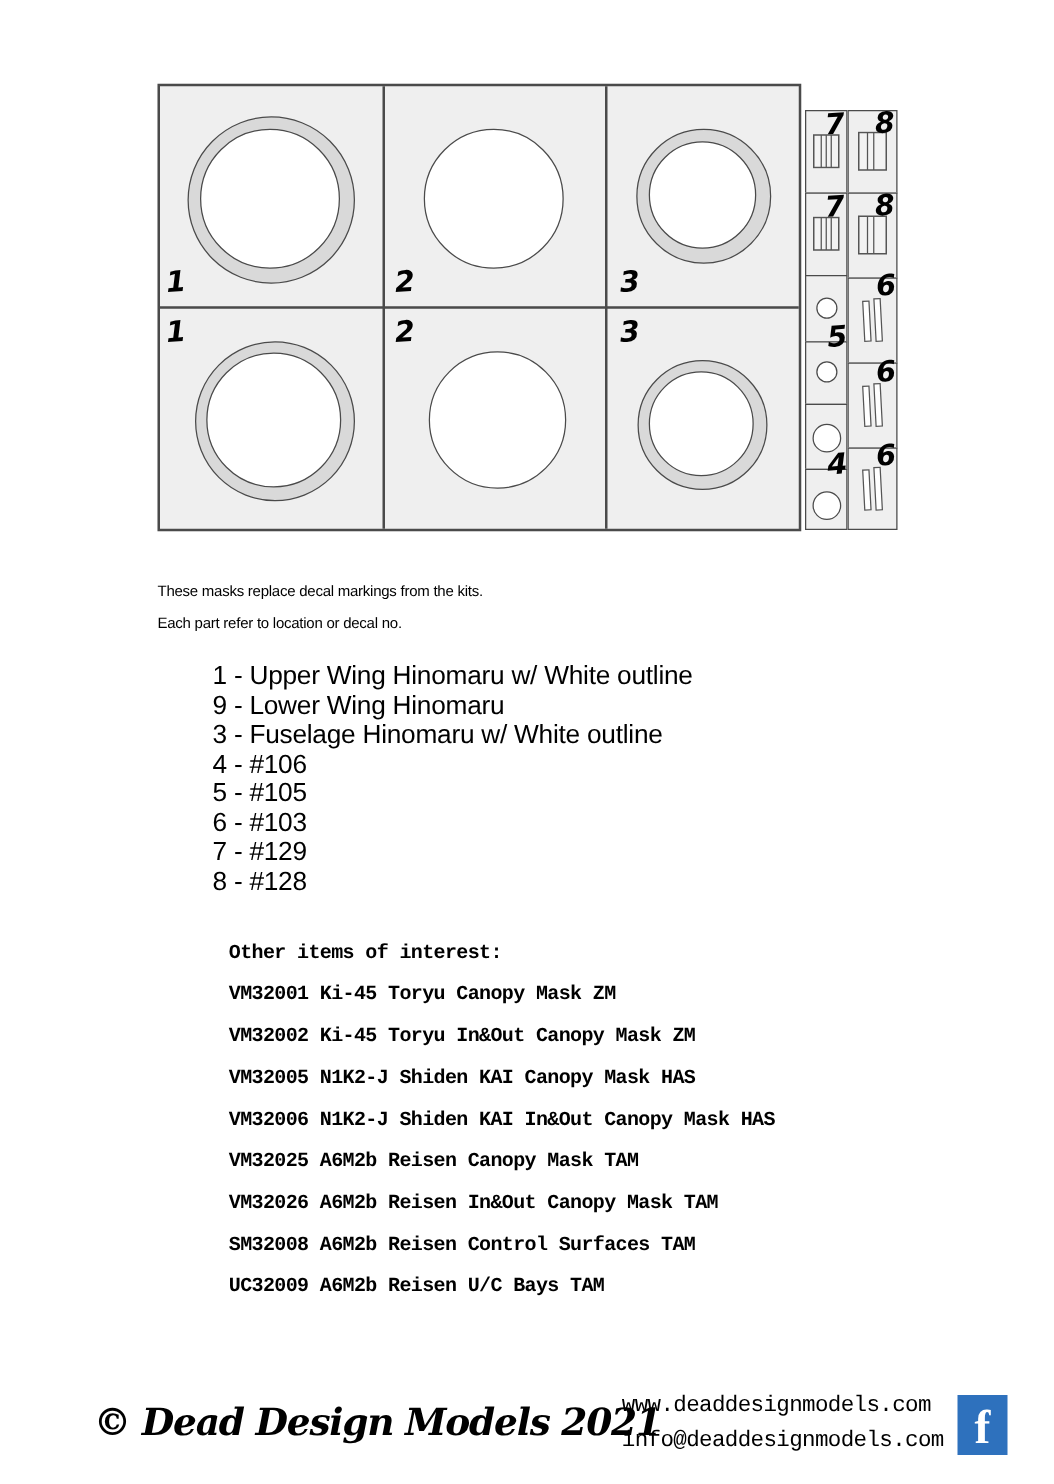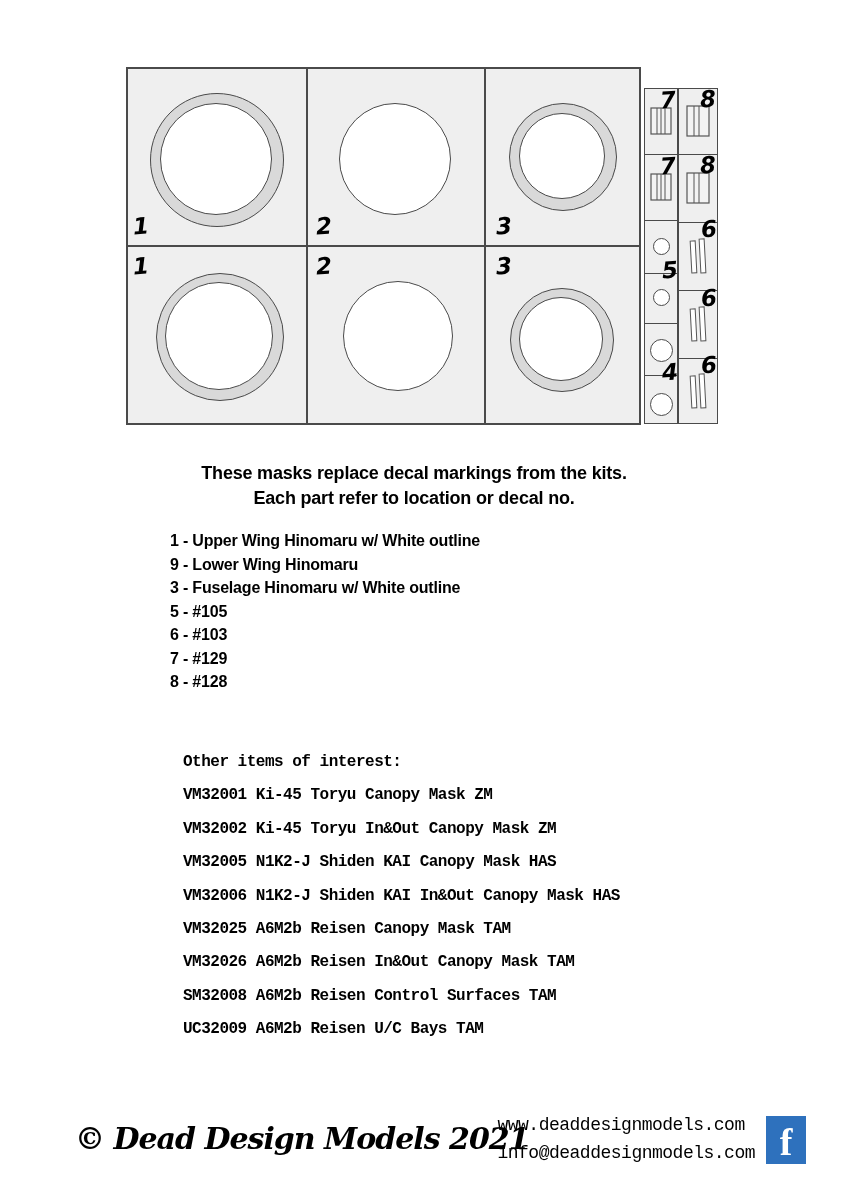--- a/index.html
+++ b/index.html
@@ -20,24 +20,24 @@
         transform:rotate(-4deg);line-height:1;}
   .grid-num{position:absolute;font-size:23px;}
   .side-num{position:absolute;font-size:23px;z-index:3;}
 
   .scol{position:absolute;}
   .scell{position:absolute;box-sizing:border-box;background:#efefef;border:1.5px solid #4a4a4a;}
   .sicon{position:absolute;line-height:0;}
   .sdot{position:absolute;border-radius:50%;background:#fff;border:1px solid #4a4a4a;}
 
   
-  .intro{position:absolute;left:126px;top:461px;width:576px;text-align:center;
-         font-size:18px;line-height:25px;font-weight:bold;letter-spacing:-0.2px;}
-  .legend{position:absolute;left:170px;top:529px;font-size:16px;line-height:23.5px;
-          font-weight:bold;letter-spacing:-0.2px;}
+  .intro{position:absolute;left:126px;top:461px;width:576px;
+         font-size:12px;line-height:25px;font-weight:normal;letter-spacing:-0.2px;}
+  .legend{position:absolute;left:170px;top:529px;font-size:21px;line-height:23.5px;
+          font-weight:normal;letter-spacing:-0.2px;}
   .other{position:absolute;left:183px;top:746px;font-family:"Liberation Mono",monospace;
          font-weight:bold;font-size:16px;line-height:33.4px;letter-spacing:-0.5px;}
 
   
   .copyright{position:absolute;left:75px;top:1121px;font-family:"DejaVu Serif",serif;
              font-style:italic;font-weight:bold;font-size:30px;letter-spacing:-1px;text-align:right;}
   .contact{position:absolute;right:88px;top:1111px;
            font-family:"Liberation Mono",monospace;font-size:18px;line-height:28px;
            letter-spacing:-0.5px;}
   .fb{position:absolute;left:766px;top:1116px;width:40px;height:48px;background:#2e71bd;
@@ -164,20 +164,21 @@
 
   <div class="intro">
     <div>These masks replace decal markings from the kits.</div>
     <div>Each part refer to location or decal no.</div>
   </div>
 
   <div class="legend">
     <div>1 - Upper Wing Hinomaru w/ White outline</div>
     <div>9 - Lower Wing Hinomaru</div>
     <div>3 - Fuselage Hinomaru w/ White outline</div>
+    <div>4 - #106</div>
     <div>5 - #105</div>
     <div>6 - #103</div>
     <div>7 - #129</div>
     <div>8 - #128</div>
   </div>
 
   <div class="other">
     <div>Other items of interest:</div>
     <div>VM32001 Ki-45 Toryu Canopy Mask ZM</div>
     <div>VM32002 Ki-45 Toryu In&amp;Out Canopy Mask ZM</div>

